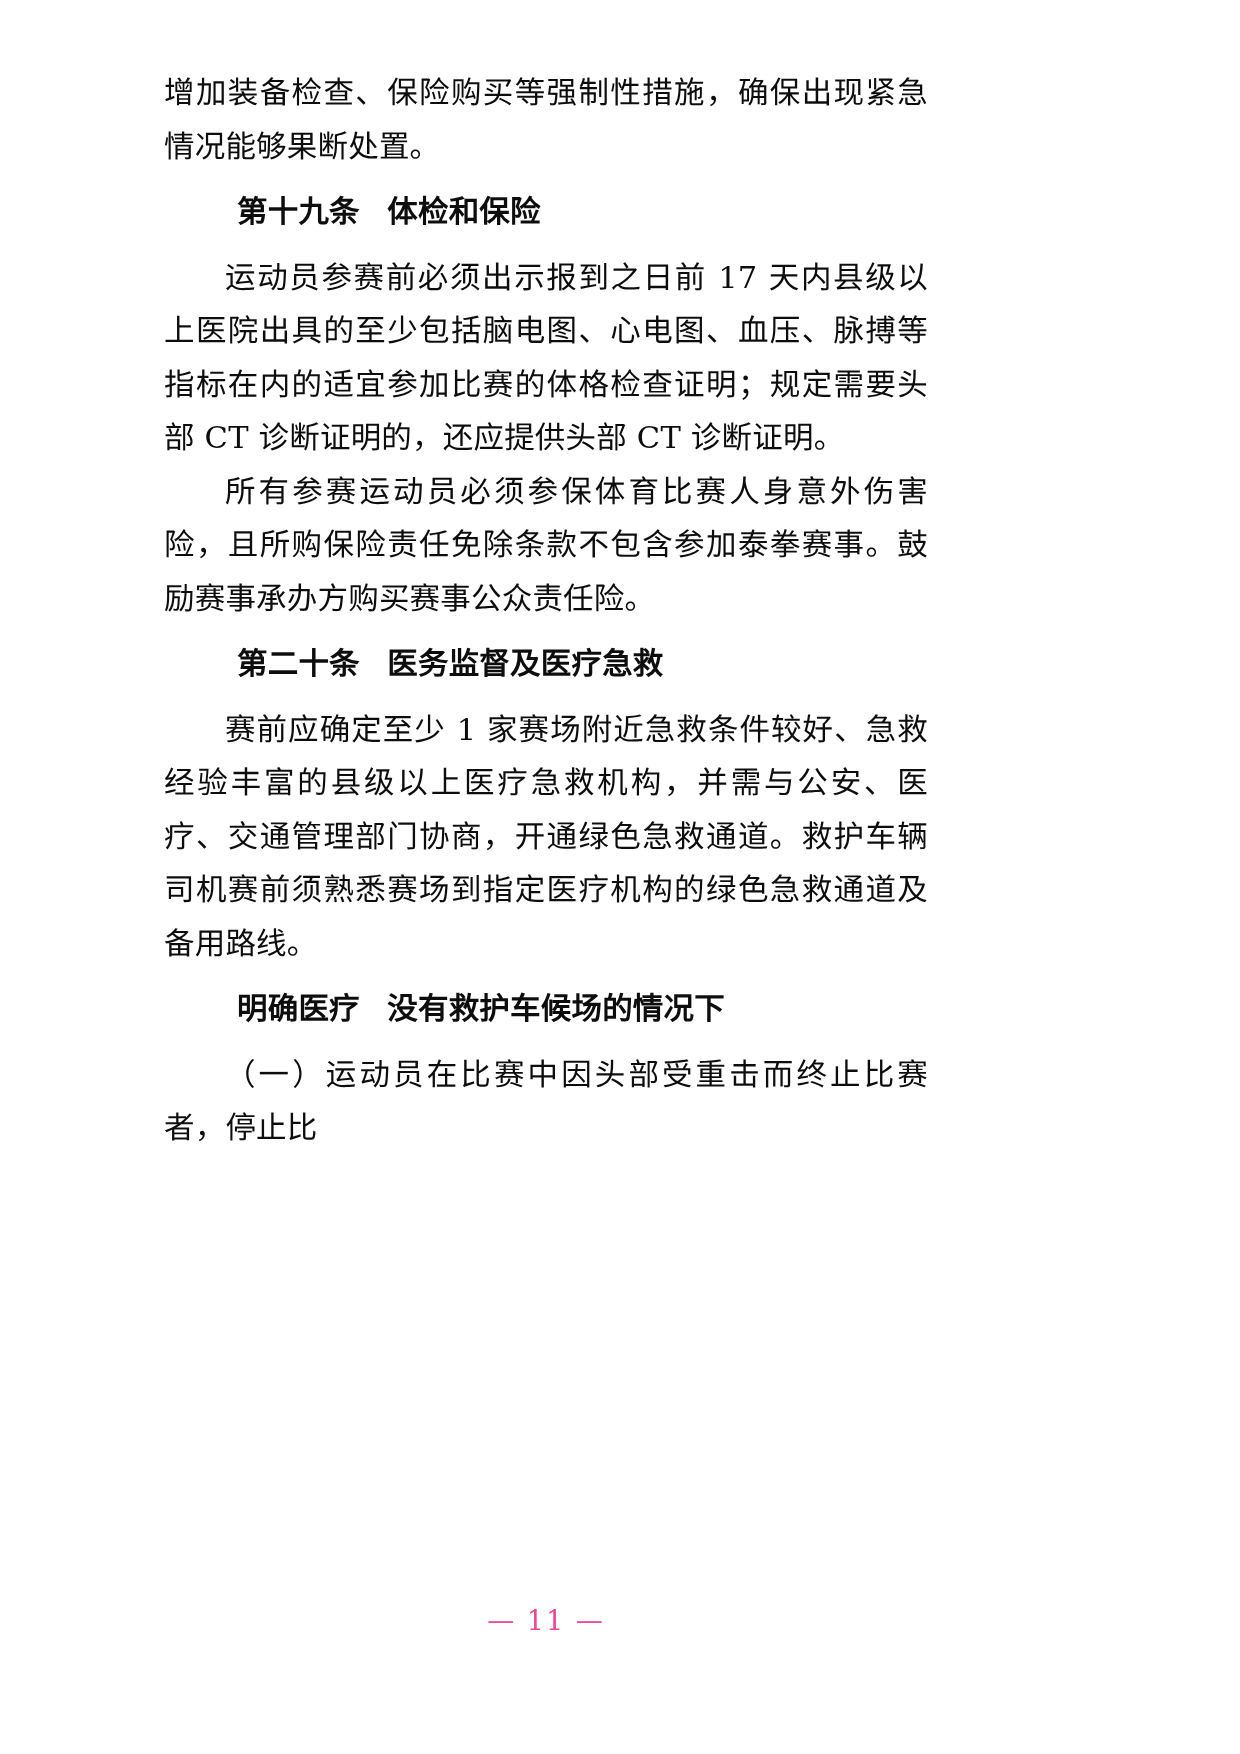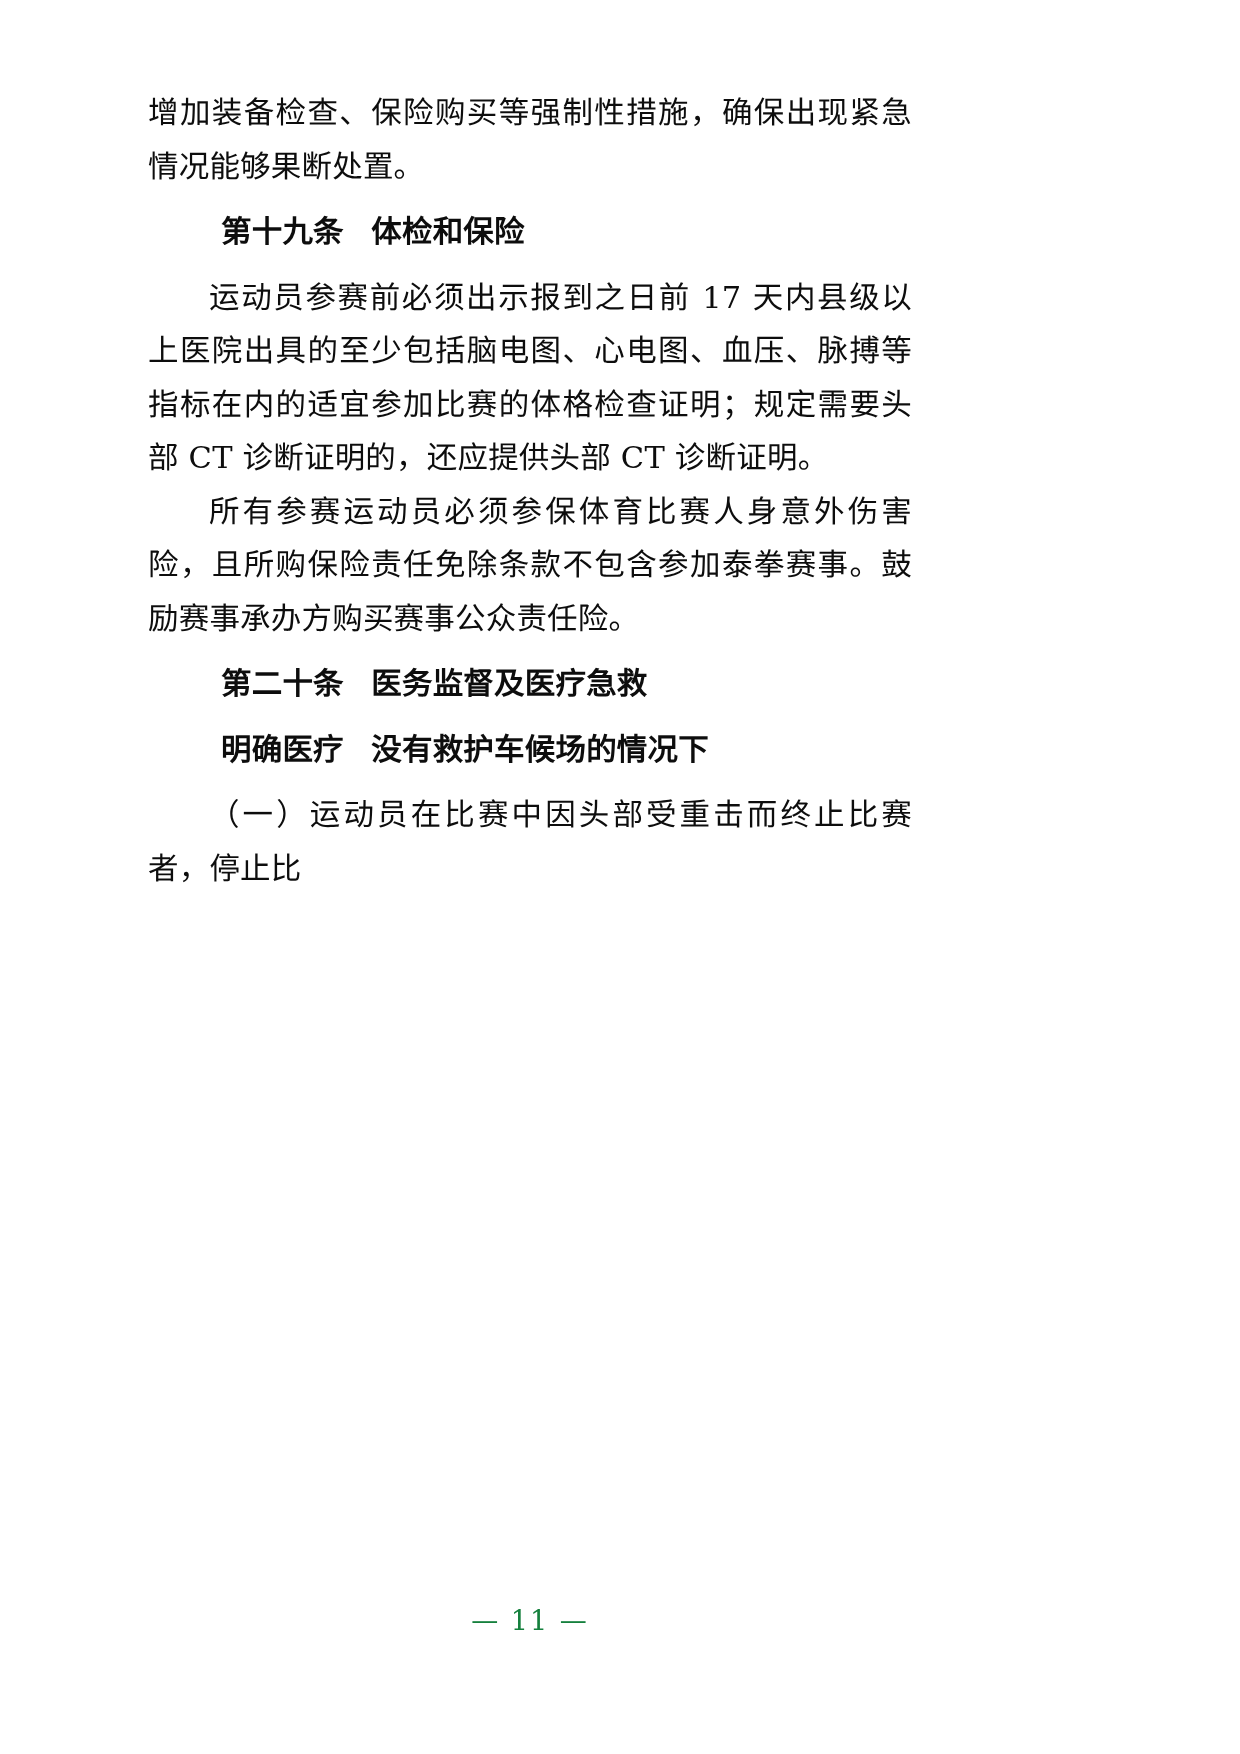--- a/index.html
+++ b/index.html
@@ -11,25 +11,25 @@
     width: 1240px;
     height: 1754px;
     font-family: "DejaVu Serif", "Liberation Serif", serif;
     color: #0d0d0d;
     position: relative;
     overflow: hidden;
   }
   .page {
     position: absolute;
     top: 0;
-    left: 0;
+    left: 16px;
     width: 1060px;
     height: 1754px;
     box-sizing: border-box;
-    padding: 86px 148px 0 148px;
+    padding: 66px 148px 0 148px;
   }
   .body-text {
     font-size: 30.5px;
     line-height: 53.5px;
     text-align: justify;
     text-justify: inter-ideograph;
     letter-spacing: 0.2px;
   }
   .para {
     margin: 0;
@@ -50,21 +50,21 @@
     margin-left: 0.9em;
   }
   .footer {
     position: absolute;
     left: 0;
     right: 0;
     bottom: 118px;
     text-align: center;
     font-size: 27px;
     letter-spacing: 2px;
-    color: #15803d;
+    color: #ec4899;
   }
 </style>
 </head>
 <body>
 
 <div class="page">
 
   <div class="body-text">
 
     <p class="para noindent">增加装备检查、保险购买等强制性措施，确保出现紧急情况能够果断处置。</p>
@@ -74,20 +74,21 @@
     <p class="para">运动员参赛前必须出示报到之日前 17 天内县级以上医院出具的至少包括脑电图、心电图、血压、脉搏等指标在内的适宜参加比赛的体格检查证明；规定需要头部 CT 诊断证明的，还应提供头部 CT 诊断证明。</p>
 
     <p class="para">所有参赛运动员必须参保体育比赛人身意外伤害险，且所购保险责任免除条款不包含参加泰拳赛事。鼓励赛事承办方购买赛事公众责任险。</p>
 
 
     <p class="heading"><span>第二十条</span><span class="htitle">医务监督及医疗急救</span></p>
 
 
 
 
+    <p class="para">赛前应确定至少 1 家赛场附近急救条件较好、急救经验丰富的县级以上医疗急救机构，并需与公安、医疗、交通管理部门协商，开通绿色急救通道。救护车辆司机赛前须熟悉赛场到指定医疗机构的绿色急救通道及备用路线。</p>
 
     <p class="heading"><span>明确医疗</span><span class="htitle">没有救护车候场的情况下</span></p>
 
     <p class="para">（一）运动员在比赛中因头部受重击而终止比赛者，停止比</p>
 
   </div>
 
   <div class="footer">— 11 —</div>
 
 </div>

